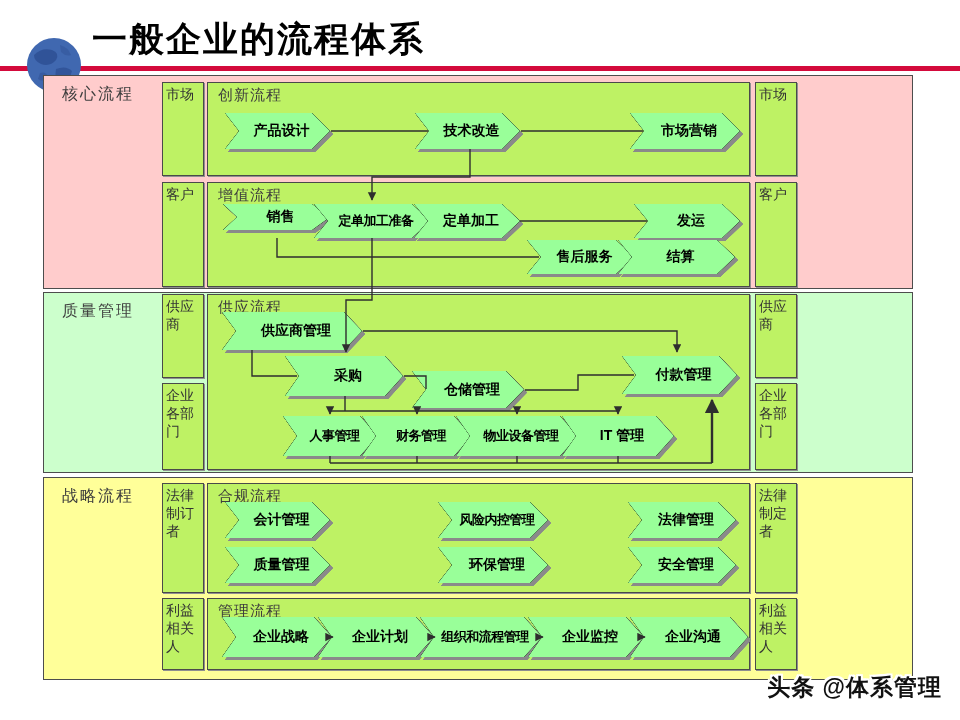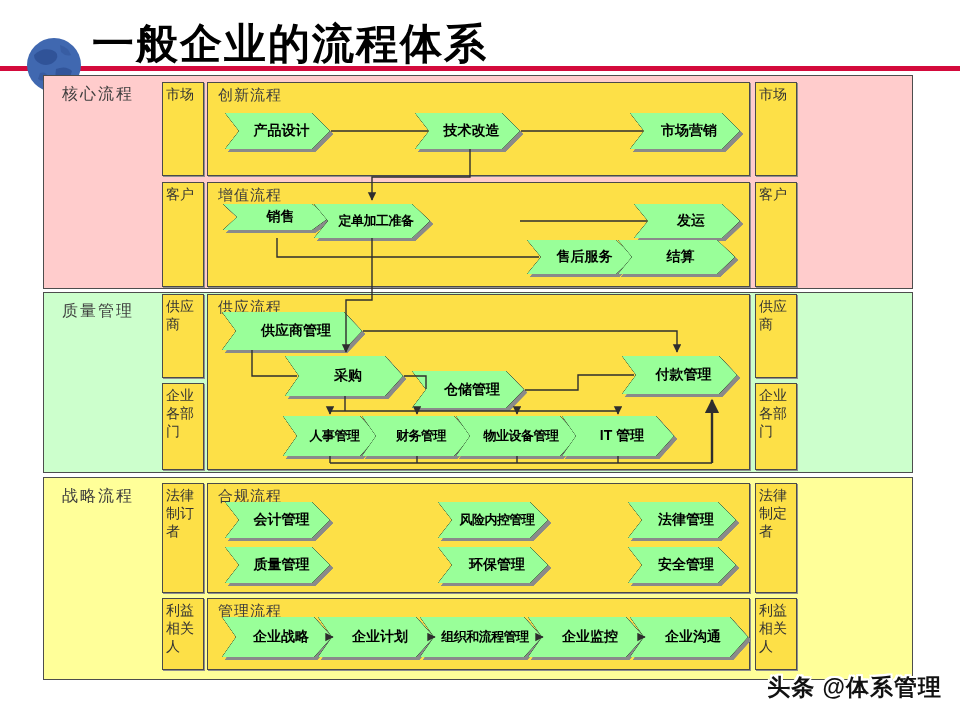--- a/index.html
+++ b/index.html
@@ -1,34 +1,34 @@
 <!DOCTYPE html>
 <html><head>
 <meta charset="utf-8">
 <style>
   html,body{margin:0;padding:0;background:#ffffff;}
   #slide{position:relative;width:960px;height:720px;background:#ffffff;overflow:hidden;
          font-family:"Liberation Sans",sans-serif;}
 
   
   .title{position:absolute;left:92px;top:16px;z-index:3;font-family:Liberation Serif, serif;
-         font-weight:bold;font-size:42px;color:#000;letter-spacing:2px;}
+         font-weight:bold;font-size:35px;color:#000;letter-spacing:2px;}
   .redline{position:absolute;left:0;top:66px;width:960px;height:5px;background:#d40a3c;z-index:1;}
   .globe{position:absolute;left:26px;top:37px;z-index:2;}
 
   
   .band{position:absolute;left:43px;width:870px;border:1px solid #4d4d4d;z-index:3;box-sizing:border-box;}
   .band-label{position:absolute;left:18px;top:8px;font-family:"Liberation Serif","DejaVu Serif",serif;
               font-size:16px;color:#3d3d3d;letter-spacing:2px;}
   #band-core{top:75px;height:214px;background:#ffcccc;}
   #band-support{top:292px;height:181px;background:#ccffcc;}
   #band-strategy{top:477px;height:203px;background:#ffff99;}
 
   
-  .gbox{position:absolute;background:#fde047;border:1.5px solid #4a4a4a;z-index:4;box-sizing:border-box;
+  .gbox{position:absolute;background:#bef264;border:1.5px solid #4a4a4a;z-index:4;box-sizing:border-box;
         box-shadow:1px 1px 0 #909090;}
   .stake{width:42px;padding:3px 3px;font-family:"Liberation Serif","DejaVu Serif",serif;
          font-size:14px;color:#333;line-height:1.3;word-break:break-all;}
   .panel{left:207px;width:543px;}
   .panel-title{position:absolute;left:10px;top:3px;font-family:"Liberation Serif","DejaVu Serif",serif;
                font-size:15px;color:#3d3d3d;letter-spacing:1px;}
 
   
   .cw{position:absolute;z-index:6;filter:drop-shadow(0 0 0.7px #000) drop-shadow(0 0 0.4px #000)
        drop-shadow(3px 3px 0 #8a8a8a);}
@@ -109,20 +109,23 @@
     </div>
   <div class="cw" style="left:630px;top:113px;width:110px;height:36px">
       <div class="chev">市场营销</div>
     </div>
 
   <div class="cw" style="left:223px;top:204px;width:107px;height:26px">
       <div class="chev">销售</div>
     </div>
   <div class="cw" style="left:314px;top:204px;width:116px;height:34px">
       <div class="chev sm">定单加工准备</div>
+    </div>
+  <div class="cw" style="left:414px;top:204px;width:106px;height:34px">
+      <div class="chev">定单加工</div>
     </div>
   <div class="cw" style="left:634px;top:204px;width:106px;height:34px">
       <div class="chev">发运</div>
     </div>
   <div class="cw" style="left:527px;top:240px;width:107px;height:34px">
       <div class="chev">售后服务</div>
     </div>
   <div class="cw" style="left:618px;top:240px;width:117px;height:34px">
       <div class="chev">结算</div>
     </div>

